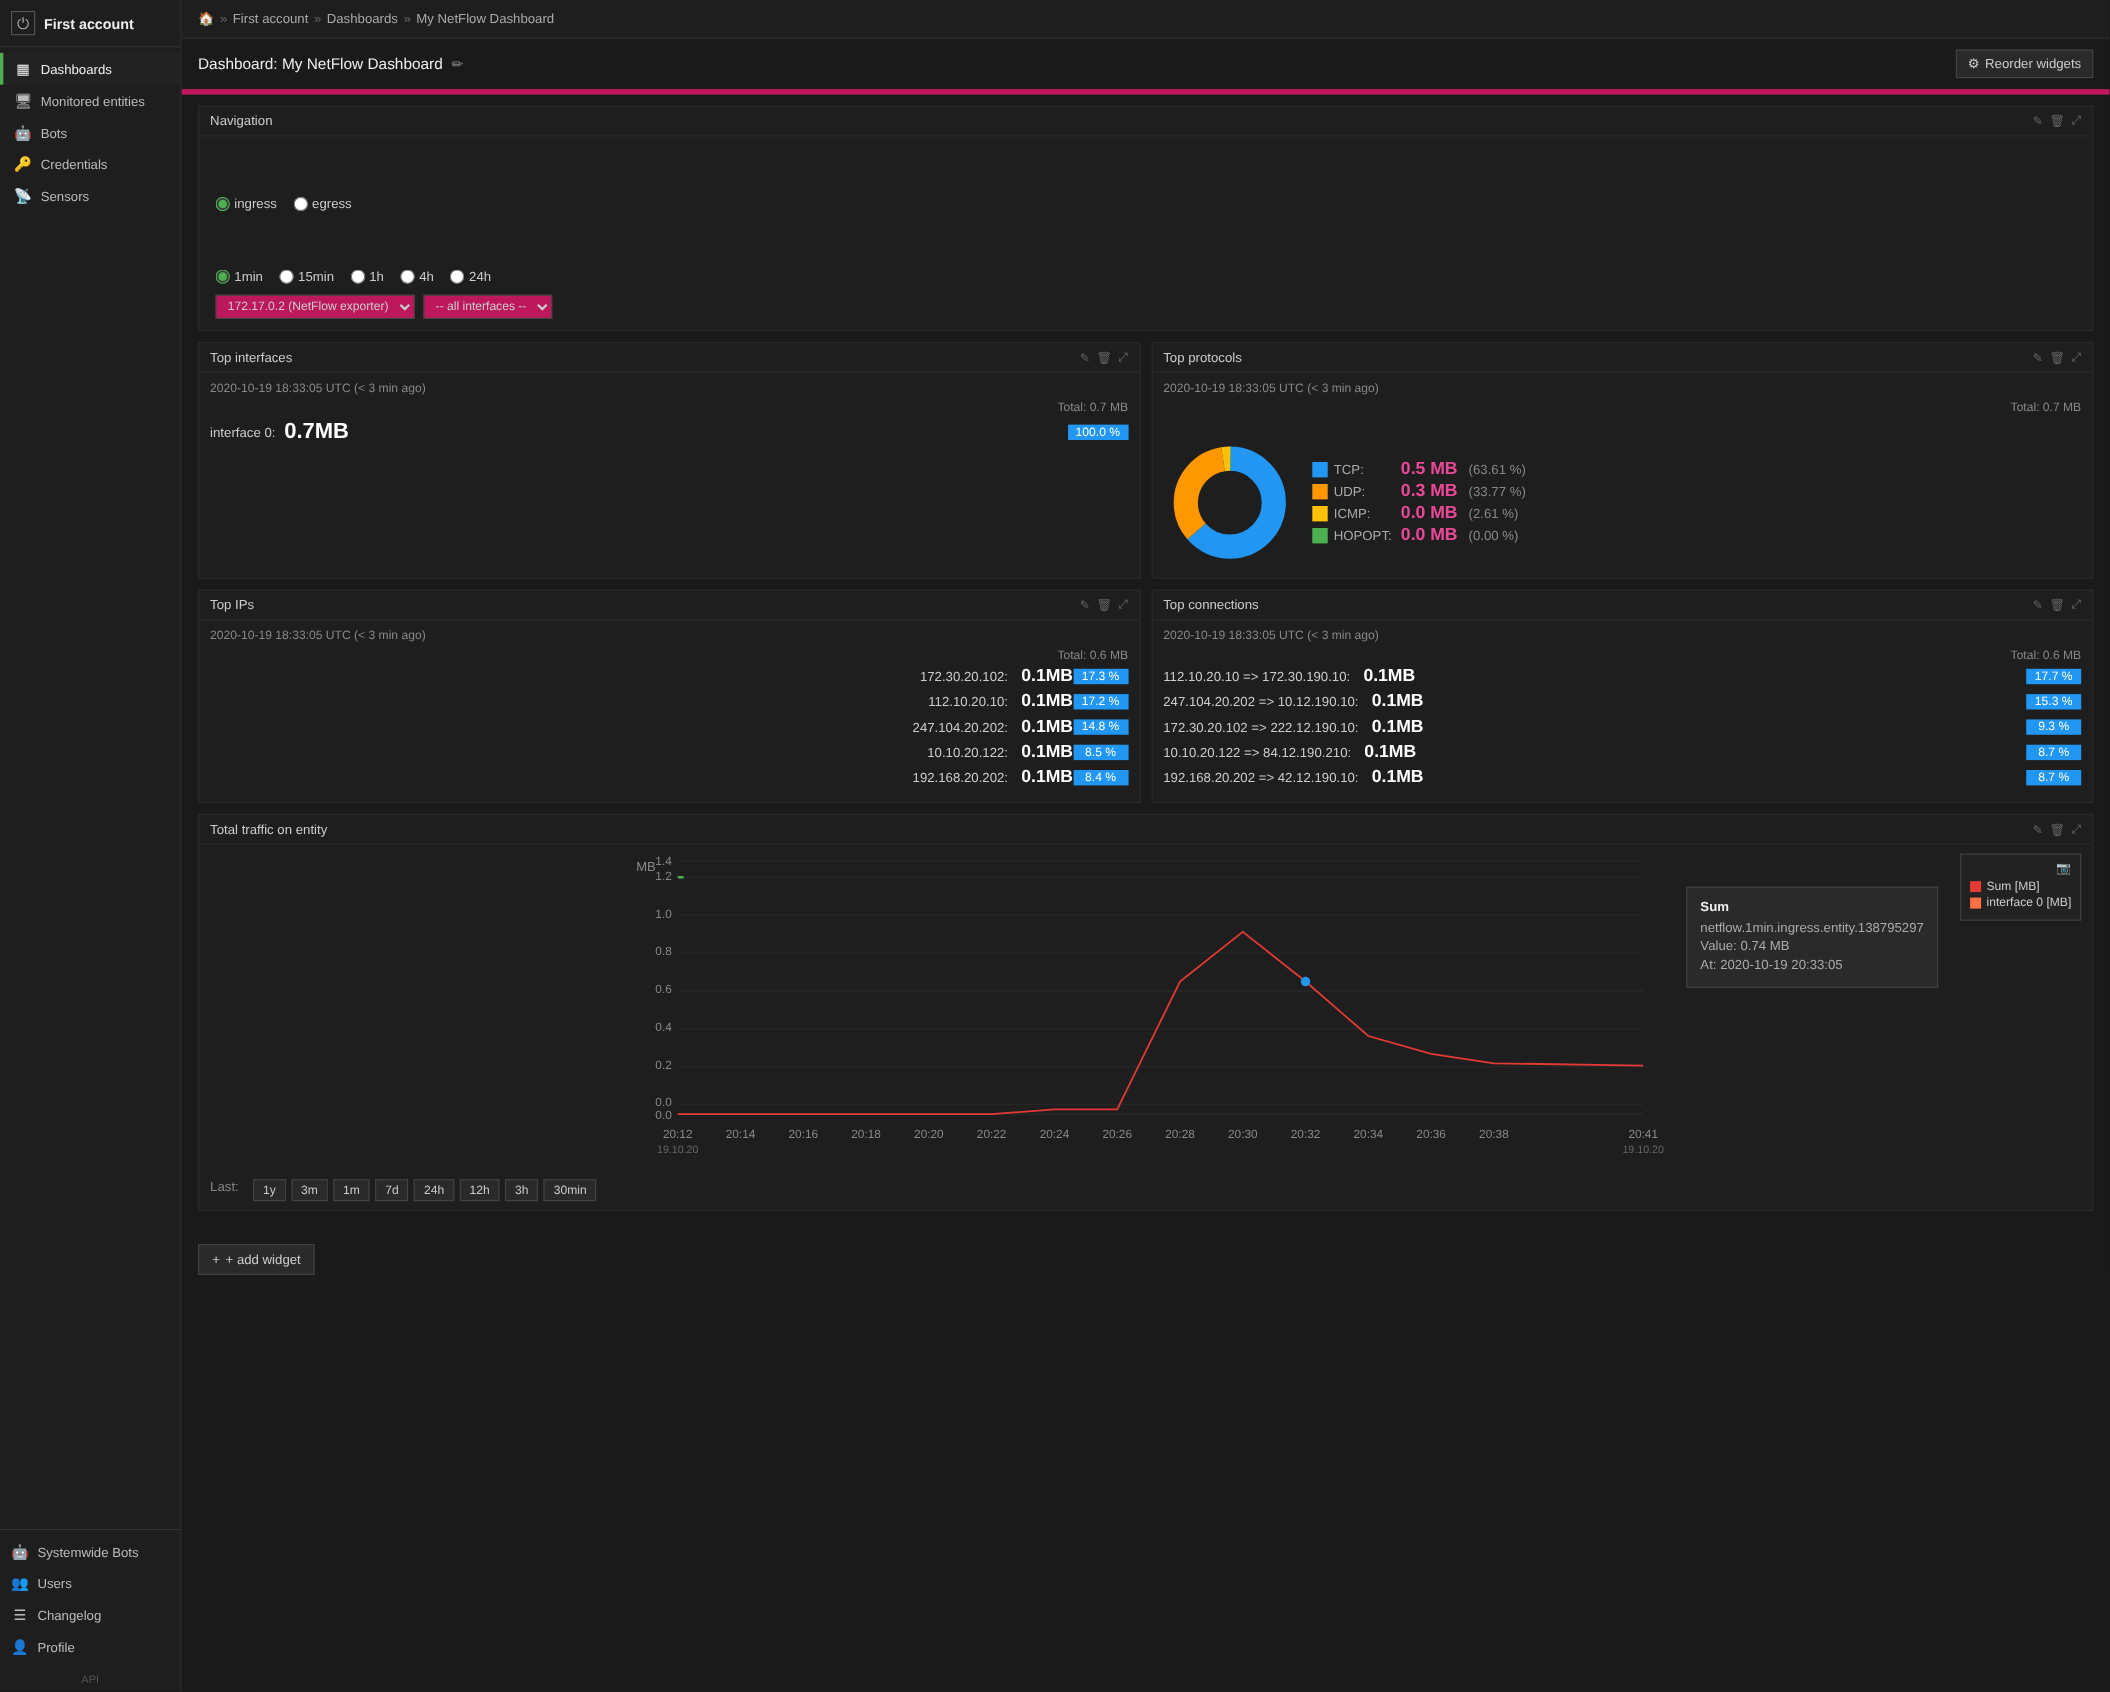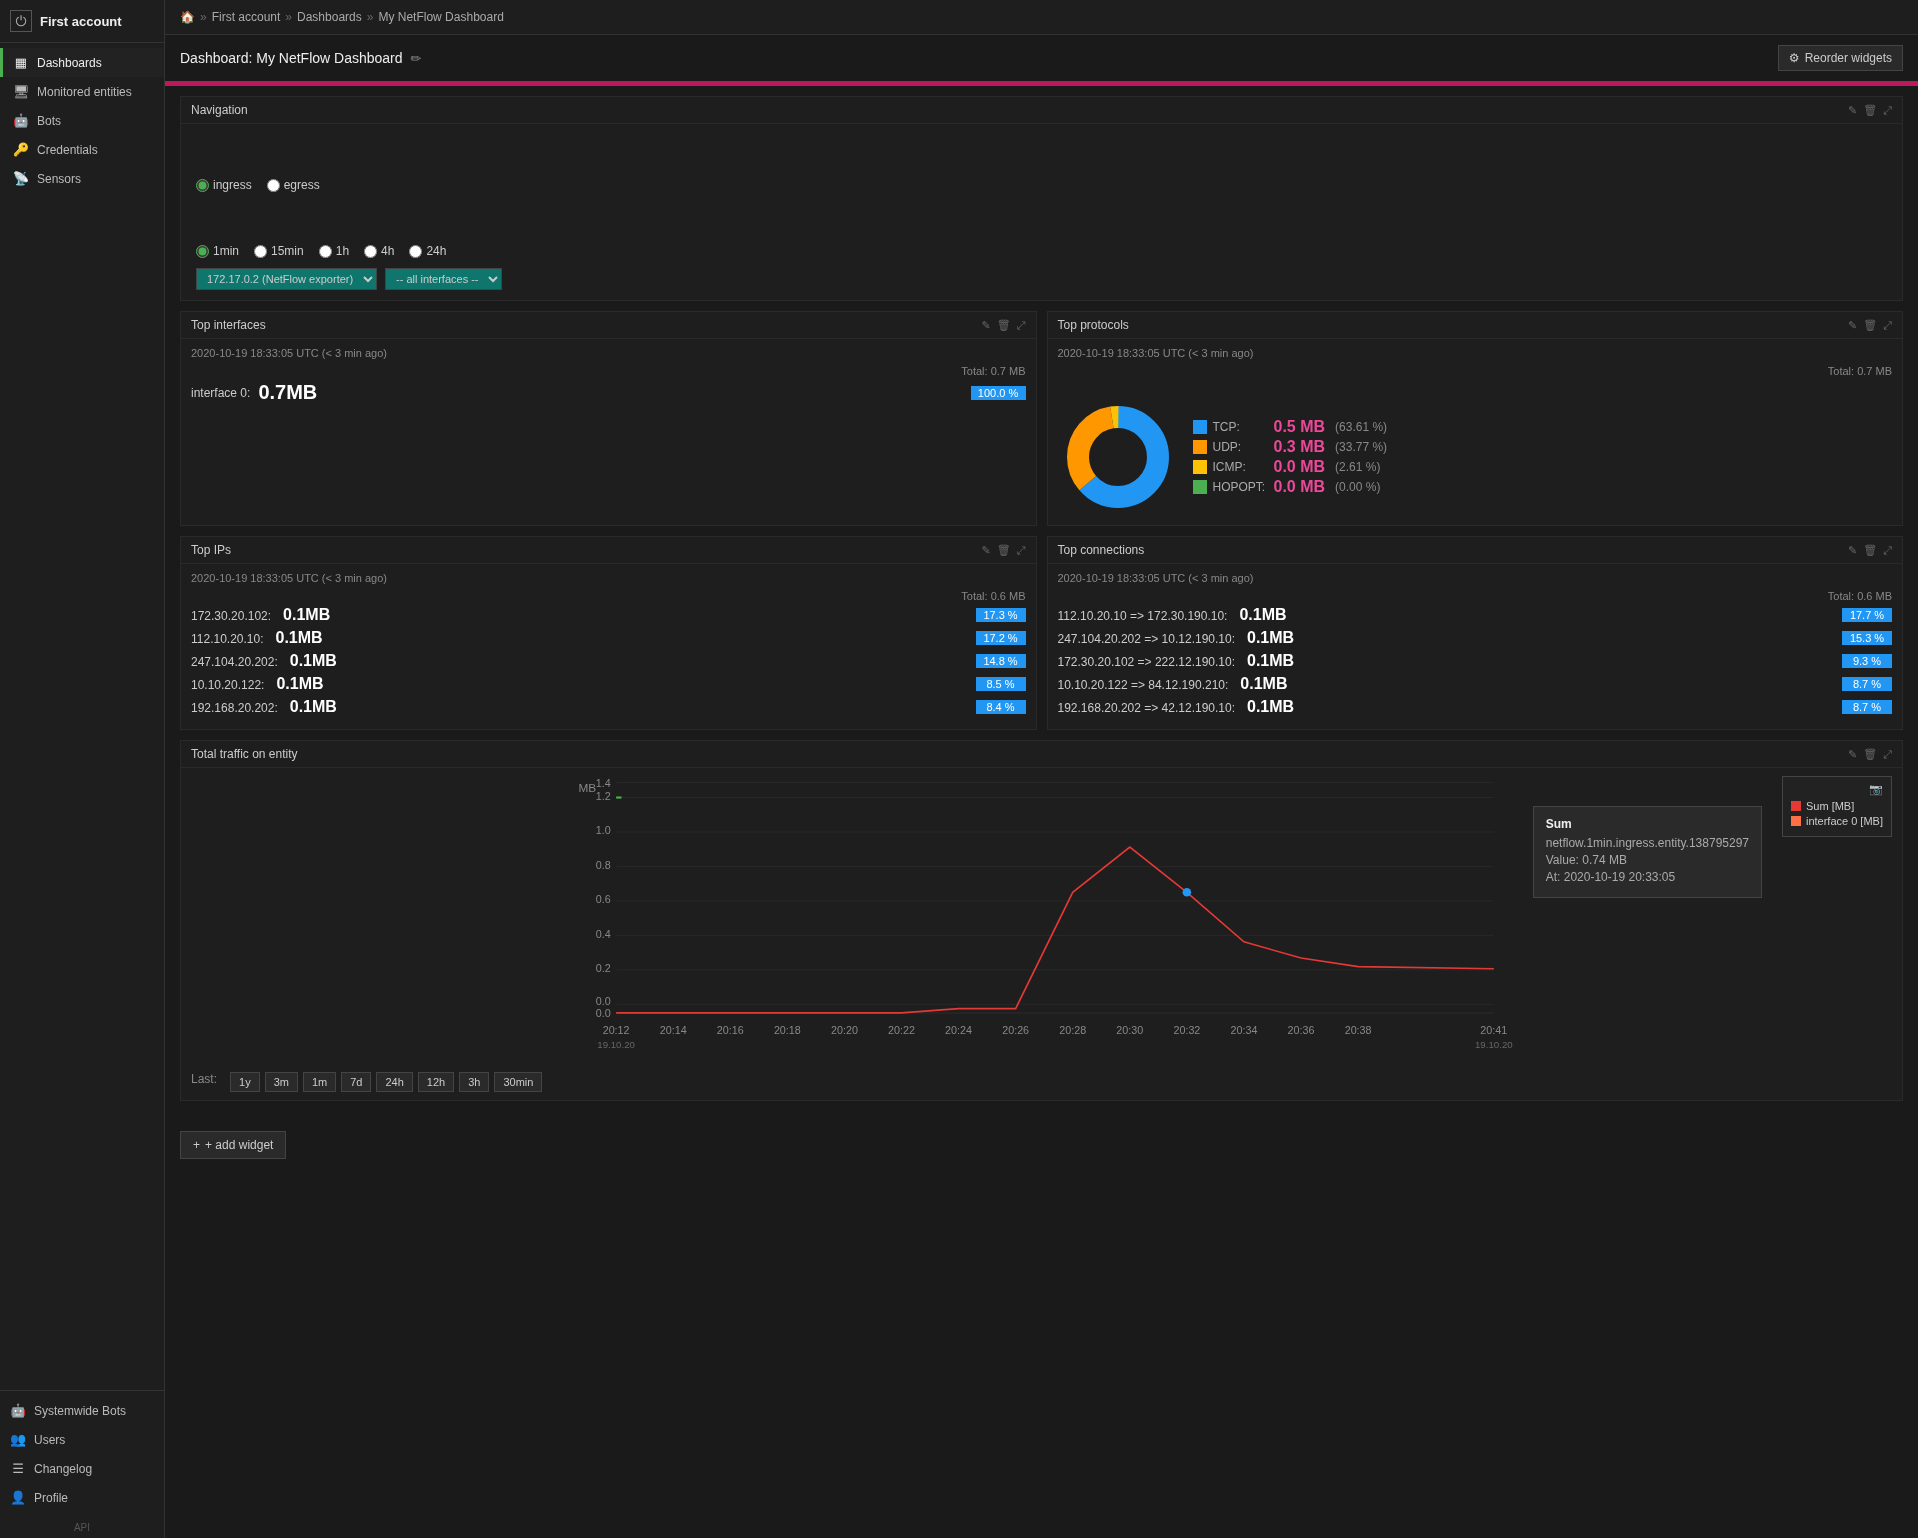--- a/index.html
+++ b/index.html
@@ -111,21 +111,21 @@
     .widget-action-btn { color: #666; cursor: pointer; font-size: 11px; }
 
     
     .nav-widget-body { padding: 10px 15px; }
     .nav-radios { display: flex; gap: 15px; align-items: center; margin-bottom: 8px; }
     .radio-item { display: flex; align-items: flex-end; gap: 4px; color: #ccc; cursor: pointer; margin-top: 44px; }
     .radio-item input[type=radio] { accent-color: #4caf50; }
     .time-radios { display: flex; gap: 15px; align-items: center; margin-bottom: 10px; }
     .dropdowns { display: flex; gap: 8px; }
     .nav-select {
-      background: #0f766e; border: 1px solid #444; color: #ccc;
+      background: #be185d; border: 1px solid #444; color: #ccc;
       padding: 3px 6px; font-size: 11px; cursor: pointer;
     }
 
     
     .widget-row {
       display: grid; grid-template-columns: 1fr 1fr;
       gap: 10px; margin-bottom: 10px;
     }
     .widget-row .widget { margin-bottom: 0; }
 
@@ -147,21 +147,21 @@
     .protocols-body { display: flex; align-items: center; gap: 15px; padding: 8px 10px; }
     .donut-container { width: 120px; height: 120px; flex-shrink: 0; }
     .legend { display: flex; flex-direction: column; gap: 2px; }
     .legend-item { display: flex; align-items: center; gap: 6px; font-size: 12px; }
     .legend-dot { width: 14px; height: 14px; flex-shrink: 0; }
     .legend-name { color: #aaa; min-width: 55px; }
     .legend-value { color: #ec4899; font-size: 16px; font-weight: bold; margin-right: 4px; }
     .legend-pct { color: #888; }
 
     
-    .ip-row { display: flex; align-items: center; justify-content: space-between; margin-bottom: 5px; }
+    .ip-row { display: flex; align-items: center; justify-content: flex-end; margin-bottom: 5px; }
     .ip-label { font-size: 12px; color: #ccc; }
     .ip-value { font-size: 16px; font-weight: bold; color: #fff; margin-left: 8px; }
     .ip-bar-pct {
       background: #2196f3; color: #fff; font-size: 11px;
       padding: 1px 5px; white-space: nowrap; min-width: 50px; text-align: center;
     }
     .ip-left { display: flex; align-items: baseline; gap: 4px; }
 
     
     .conn-row { display: flex; align-items: center; justify-content: space-between; margin-bottom: 5px; }

